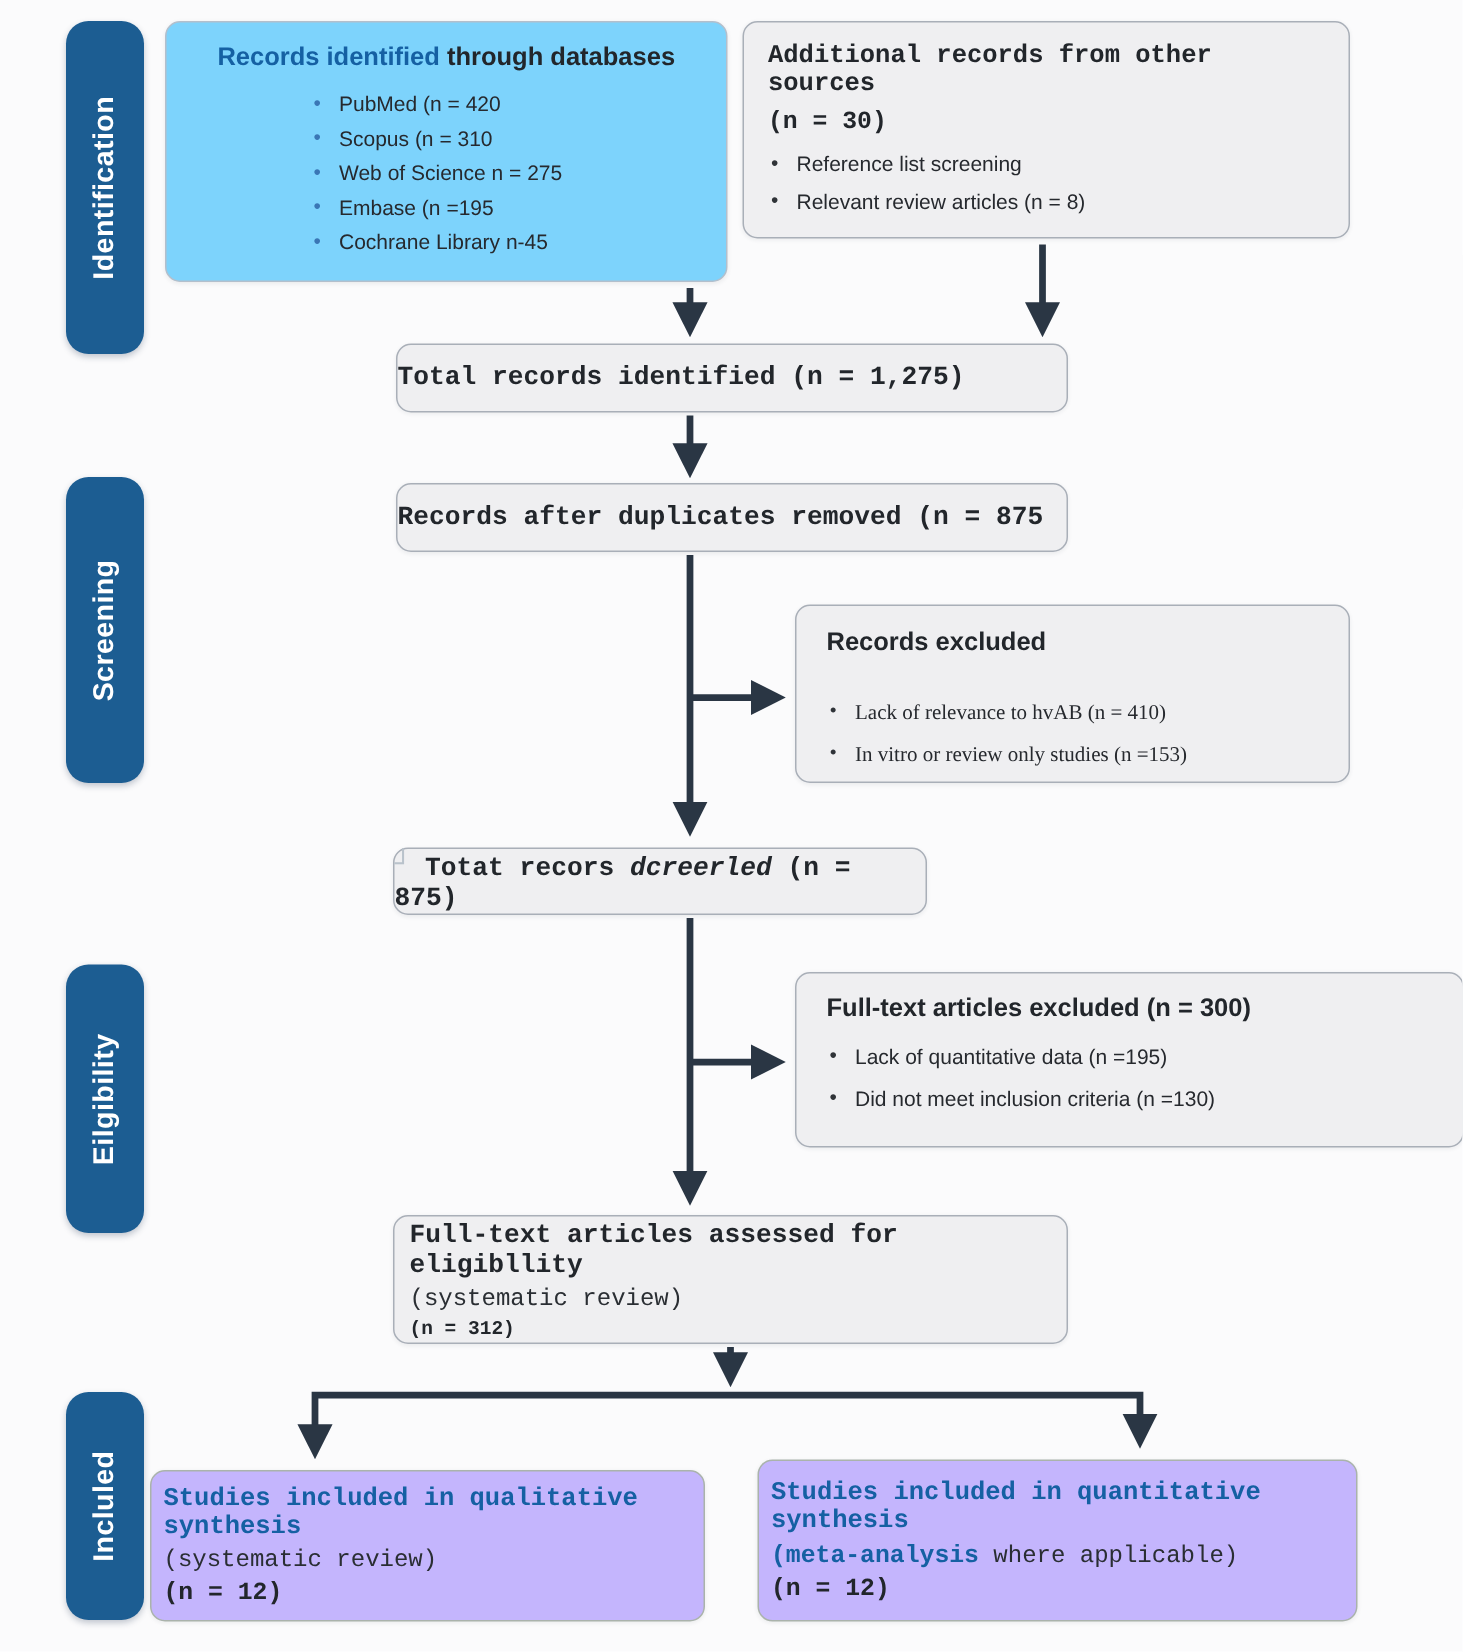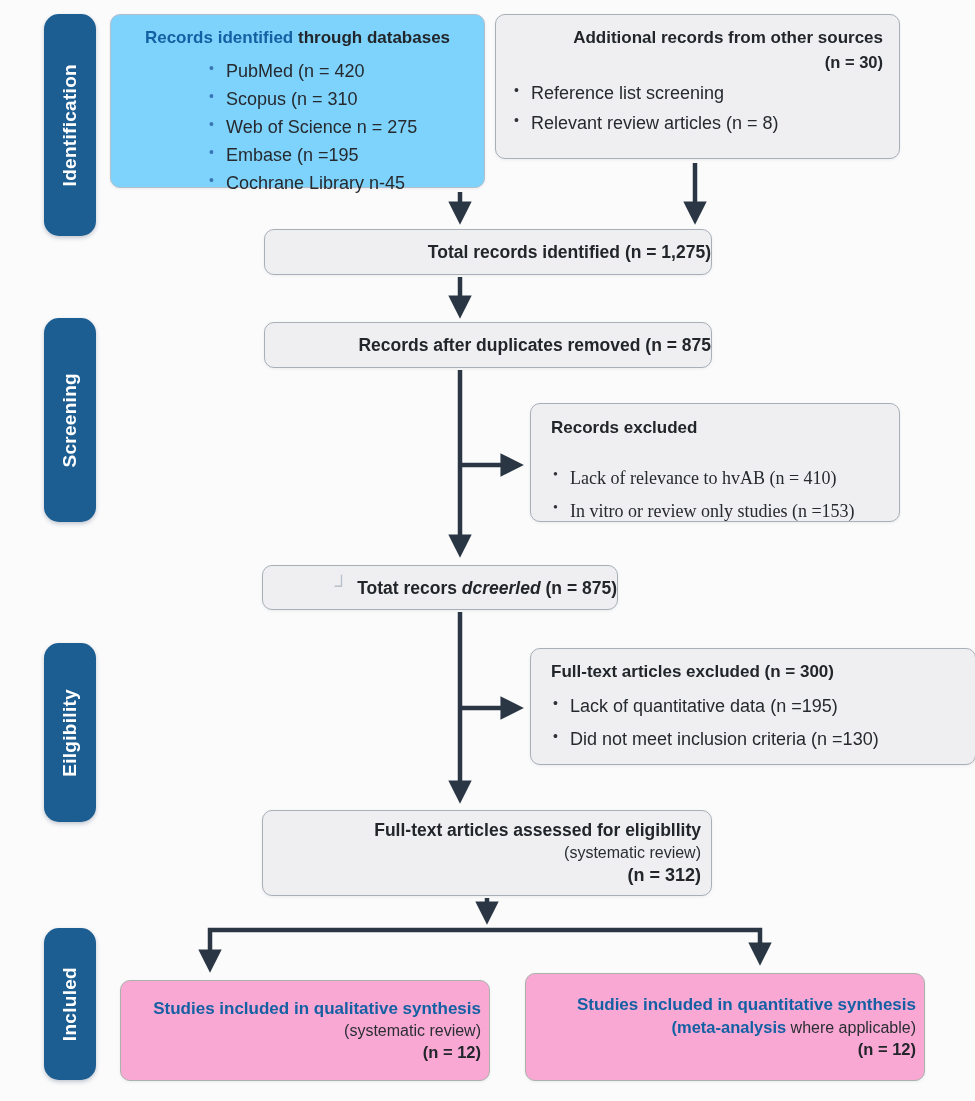--- a/index.html
+++ b/index.html
@@ -22,30 +22,30 @@
     white-space:nowrap;
   }
   
   .box {
     position:absolute; box-sizing:border-box;
     background:#efeff1; border:1.5px solid #a9afb8; border-radius:10px;
     box-shadow:0 1px 3px rgba(40,50,60,.08);
     font-size:16px;
   }
   .box.blue  { background:#7dd3fc; border-color:#b3bfcc; }
-  .box.green { background:#f9a8d4; border-color:#aab3ab;margin-left:20px; }
-  .center { text-align:right; }
+  .box.green { background:#c4b5fd; border-color:#aab3ab; }
+  .center { text-align:left;font-family:Liberation Mono, monospace; }
   .vcenter { display:flex; flex-direction:column; justify-content:center; }
   .bold { font-weight:bold; }
   .blue-text { color:#1560a3; }
   .gray-glyph { color:#b9c2cb; font-weight:normal; font-size:19px; position:relative; top:-2px; margin-right:9px; }
   h3.box-title { margin:0; font-size:17px; font-weight:bold; }
   .subline { font-size:16px; color:#2a2e33; }
   ul.bullets { list-style:none; margin:10px 0 0 0; padding:0; }
-  ul.bullets li { position:relative; padding-left:19px; margin-bottom:7px; font-size:18px; color:#26292e; }
+  ul.bullets li { position:relative; padding-left:19px; margin-bottom:7px; font-size:14px; color:#26292e; }
   ul.bullets li::before { content:"•"; position:absolute; left:2px; top:-1px; font-size:14px; color:#2f3338; }
   ul.bullets.blue-dots li::before { color:#3a76b5; }
   
   #box-databases { left:110px; top:14px; width:375px; height:174px; padding:13px 14px 10px 14px; }
   #box-databases .box-title { text-align:center; }
   #box-databases ul { margin-left:82px; margin-top:13px; }
   #box-other { left:495px; top:14px; width:405px; height:145px; padding:13px 16px 10px 16px; }
   #box-other ul { margin-top:11px; }
   #box-other ul li { margin-bottom:9px; }
   #box-total { left:264px; top:229px; width:448px; height:46px; }
@@ -142,21 +142,21 @@
     <h3 class="box-title">Full-text articles excluded (n = 300)</h3>
     <ul class="bullets" style="margin-top:14px;">
       <li>Lack of quantitative data (n =195)</li>
       <li>Did not meet inclusion criteria (n =130)</li>
     </ul>
   </div>
 
   <div id="box-assessed" class="box vcenter center">
     <div class="bold" style="font-size:17.5px;">Full-text articles assessed for eligibllity</div>
     <div class="subline l2">(systematic review)</div>
-    <div class="bold l2" style="font-size:18px;">(n = 312)</div>
+    <div class="bold l2" style="font-size:13px;">(n = 312)</div>
   </div>
 
   <div id="box-qual" class="box green vcenter center">
     <div class="bold blue-text" style="font-size:17px;">Studies included in qualitative synthesis</div>
     <div class="subline l2">(systematic review)</div>
     <div class="bold l2" style="font-size:16.5px;">(n = 12)</div>
   </div>
 
   <div id="box-quant" class="box green vcenter center">
     <div class="bold blue-text" style="font-size:17px;">Studies included in quantitative synthesis</div>

